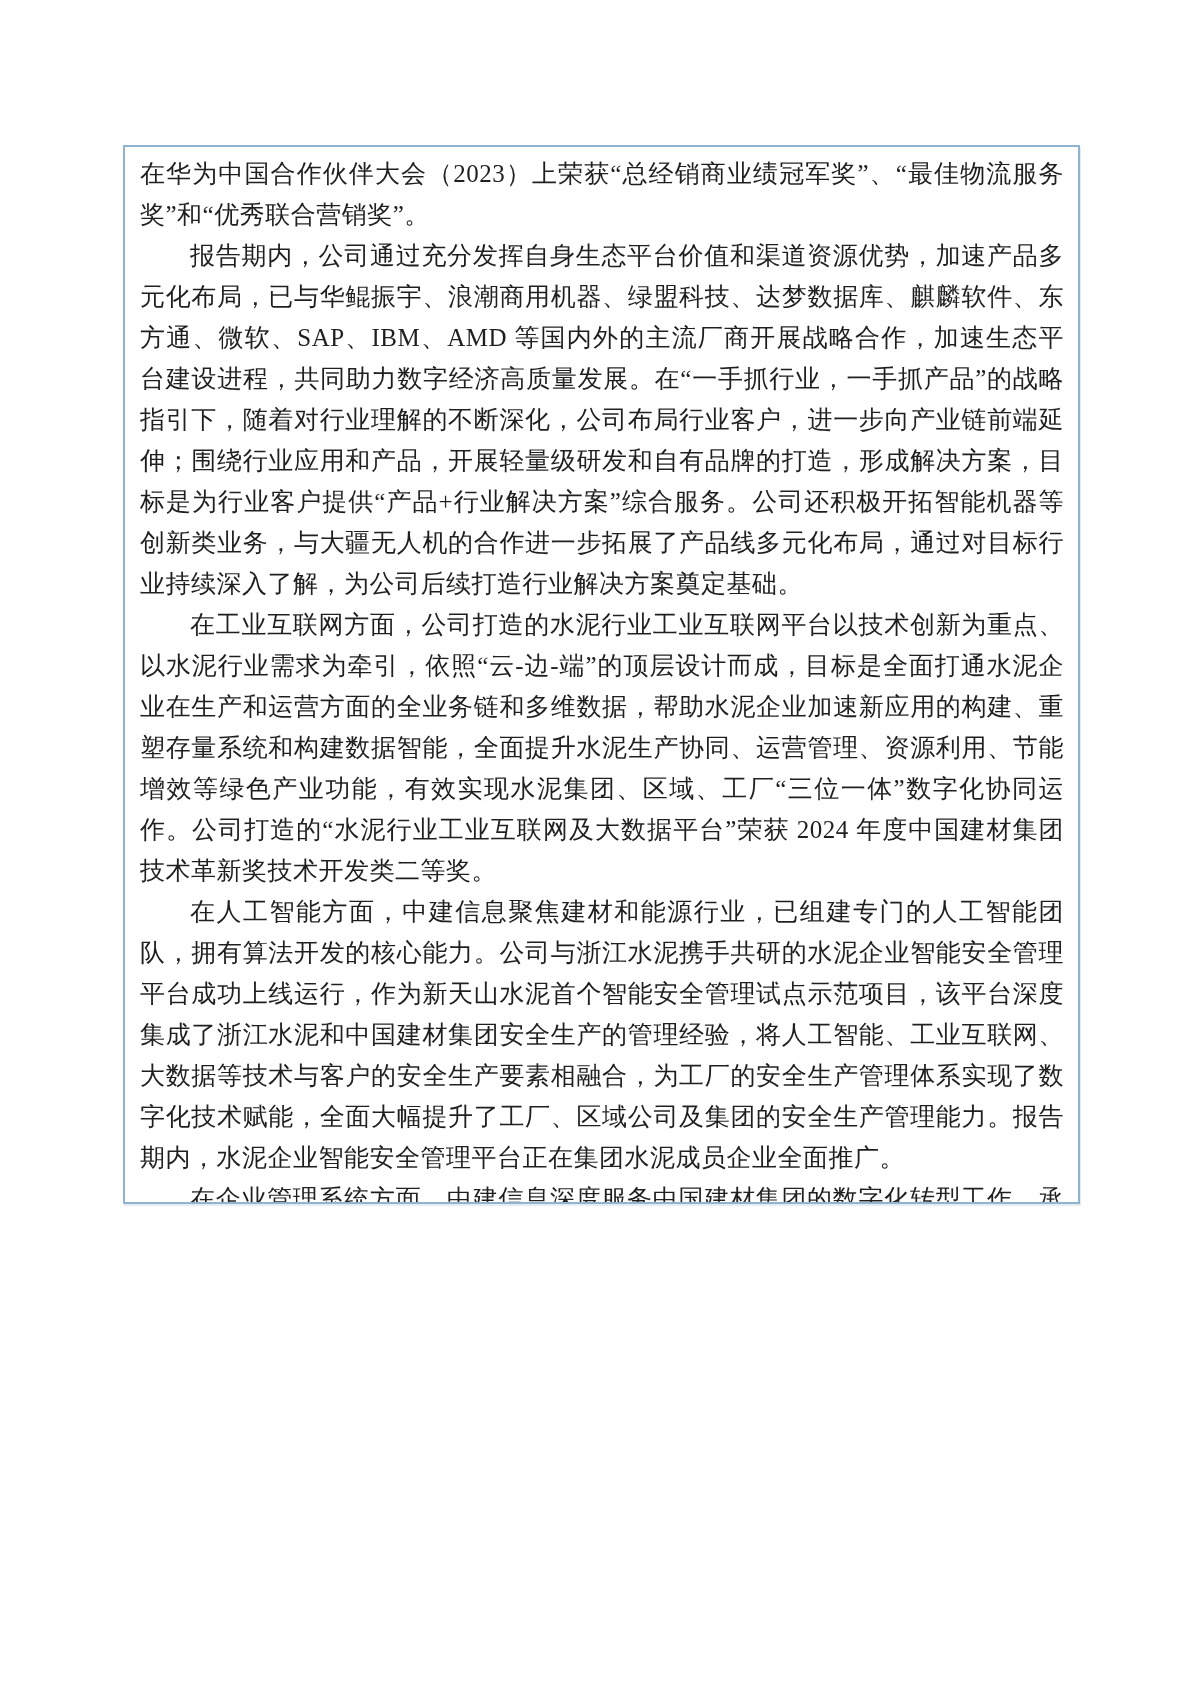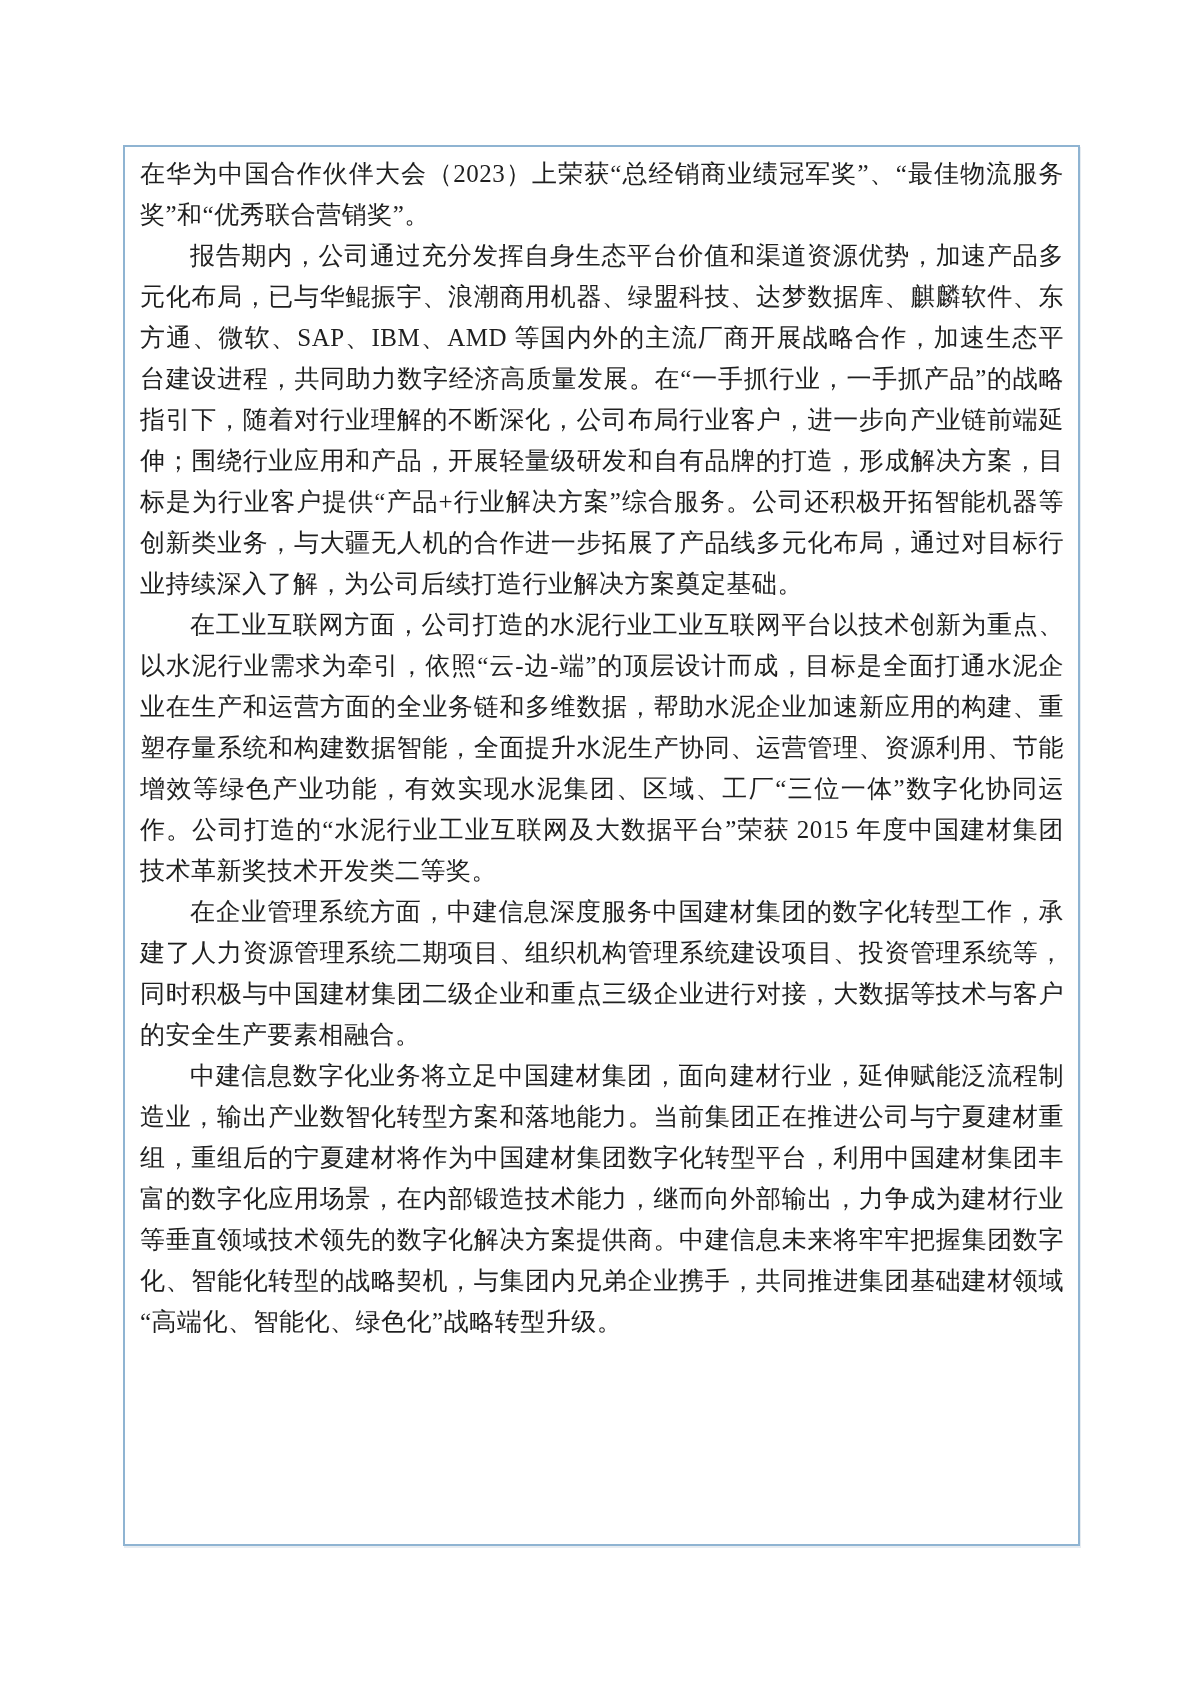--- a/index.html
+++ b/index.html
@@ -13,21 +13,21 @@
     width: 1200px;
     height: 1697px;
     background: #ffffff;
     overflow: hidden;
   }
   .text-box {
     position: absolute;
     left: 123px;
     top: 145px;
     width: 957px;
-    height: 1401px;
+    height: 1059px;
     border: 2px solid #8fb4d2;
     box-shadow: 1px 2px 0 rgba(160,180,200,0.25);
     background: #ffffff;
     padding: 6px 14px 0 15px;
     overflow: hidden;
   }
   .para {
     font-size: 25px;
     line-height: 41px;
     color: #1f1f1f;
@@ -39,17 +39,18 @@
     text-indent: 2em;
   }
 </style>
 </head>
 <body>
 
 <div class="page">
   <div class="text-box">
     <p class="para">在华为中国合作伙伴大会（2023）上荣获“总经销商业绩冠军奖”、“最佳物流服务奖”和“优秀联合营销奖”。</p>
     <p class="para indent">报告期内，公司通过充分发挥自身生态平台价值和渠道资源优势，加速产品多元化布局，已与华鲲振宇、浪潮商用机器、绿盟科技、达梦数据库、麒麟软件、东方通、微软、SAP、IBM、AMD 等国内外的主流厂商开展战略合作，加速生态平台建设进程，共同助力数字经济高质量发展。在“一手抓行业，一手抓产品”的战略指引下，随着对行业理解的不断深化，公司布局行业客户，进一步向产业链前端延伸；围绕行业应用和产品，开展轻量级研发和自有品牌的打造，形成解决方案，目标是为行业客户提供“产品+行业解决方案”综合服务。公司还积极开拓智能机器等创新类业务，与大疆无人机的合作进一步拓展了产品线多元化布局，通过对目标行业持续深入了解，为公司后续打造行业解决方案奠定基础。</p>
-    <p class="para indent">在工业互联网方面，公司打造的水泥行业工业互联网平台以技术创新为重点、以水泥行业需求为牵引，依照“云-边-端”的顶层设计而成，目标是全面打通水泥企业在生产和运营方面的全业务链和多维数据，帮助水泥企业加速新应用的构建、重塑存量系统和构建数据智能，全面提升水泥生产协同、运营管理、资源利用、节能增效等绿色产业功能，有效实现水泥集团、区域、工厂“三位一体”数字化协同运作。公司打造的“水泥行业工业互联网及大数据平台”荣获 2015 年度中国建材集团技术革新奖技术开发类二等奖。</p>
+    <p class="para indent">在工业互联网方面，公司打造的水泥行业工业互联网平台以技术创新为重点、以水泥行业需求为牵引，依照“云-边-端”的顶层设计而成，目标是全面打通水泥企业在生产和运营方面的全业务链和多维数据，帮助水泥企业加速新应用的构建、重塑存量系统和构建数据智能，全面提升水泥生产协同、运营管理、资源利用、节能增效等绿色产业功能，有效实现水泥集团、区域、工厂“三位一体”数字化协同运作。公司打造的“水泥行业工业互联网及大数据平台”荣获 2024 年度中国建材集团技术革新奖技术开发类二等奖。</p>
+    <p class="para indent">在人工智能方面，中建信息聚焦建材和能源行业，已组建专门的人工智能团队，拥有算法开发的核心能力。公司与浙江水泥携手共研的水泥企业智能安全管理平台成功上线运行，作为新天山水泥首个智能安全管理试点示范项目，该平台深度集成了浙江水泥和中国建材集团安全生产的管理经验，将人工智能、工业互联网、大数据等技术与客户的安全生产要素相融合，为工厂的安全生产管理体系实现了数字化技术赋能，全面大幅提升了工厂、区域公司及集团的安全生产管理能力。报告期内，水泥企业智能安全管理平台正在集团水泥成员企业全面推广。</p>
     <p class="para indent">在企业管理系统方面，中建信息深度服务中国建材集团的数字化转型工作，承建了人力资源管理系统二期项目、组织机构管理系统建设项目、投资管理系统等，同时积极与中国建材集团二级企业和重点三级企业进行对接，大数据等技术与客户的安全生产要素相融合。</p>
     <p class="para indent">中建信息数字化业务将立足中国建材集团，面向建材行业，延伸赋能泛流程制造业，输出产业数智化转型方案和落地能力。当前集团正在推进公司与宁夏建材重组，重组后的宁夏建材将作为中国建材集团数字化转型平台，利用中国建材集团丰富的数字化应用场景，在内部锻造技术能力，继而向外部输出，力争成为建材行业等垂直领域技术领先的数字化解决方案提供商。中建信息未来将牢牢把握集团数字化、智能化转型的战略契机，与集团内兄弟企业携手，共同推进集团基础建材领域 “高端化、智能化、绿色化”战略转型升级。</p>
   </div>
 </div>
 
 </body></html>

